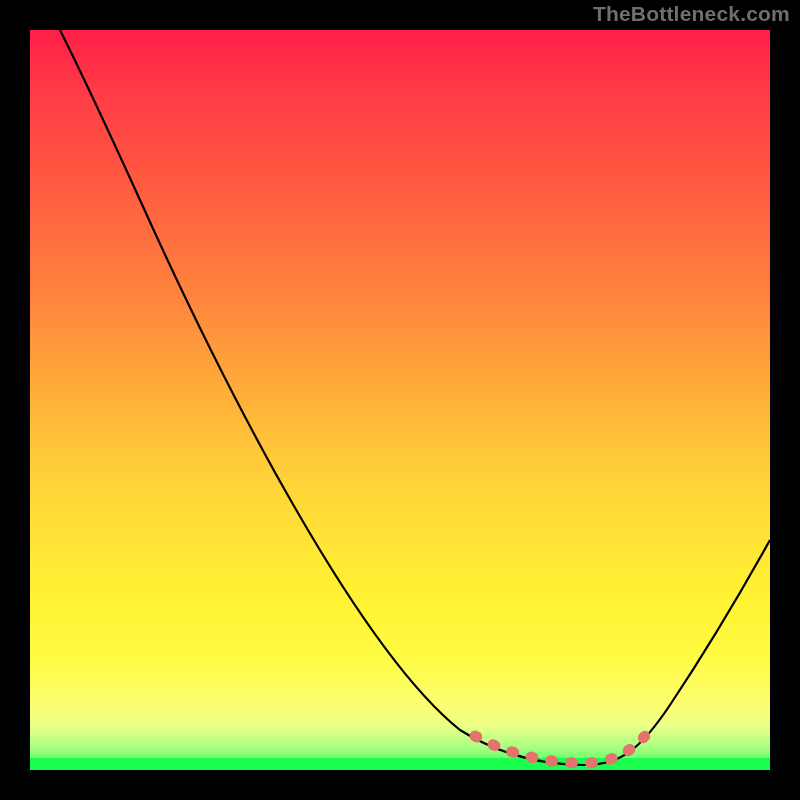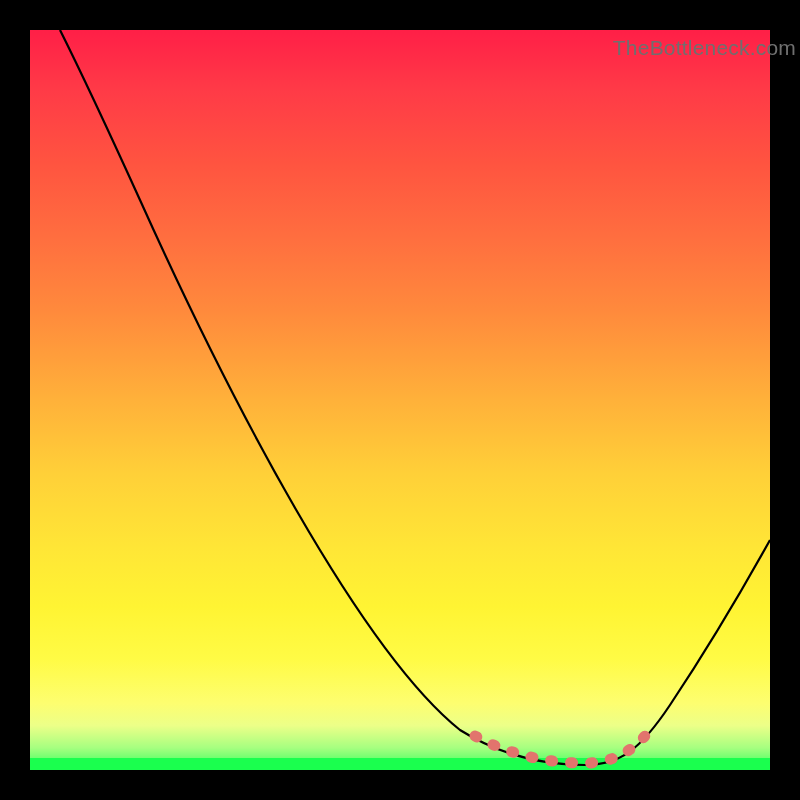--- a/index.html
+++ b/index.html
@@ -13,27 +13,26 @@
   }
   .container {
     position: relative;
     width: 800px;
     height: 800px;
     background: #000;
   }
   .watermark {
     position: absolute;
     top: 2px;
-    right: 4px;
+    right: 10px;
     color: #6f6f6f;
     font-size: 21px;
-    font-weight: 400;
+    font-weight: 700;
     letter-spacing: 0.2px;
     z-index: 5;
-    margin-top: 34px;
   }
   .plot-area {
     position: absolute;
     left: 30px;
     top: 30px;
     width: 740px;
     height: 740px;
     background: linear-gradient(to bottom,
       #ff1f47 0%,
       #ff3a47 8%,

